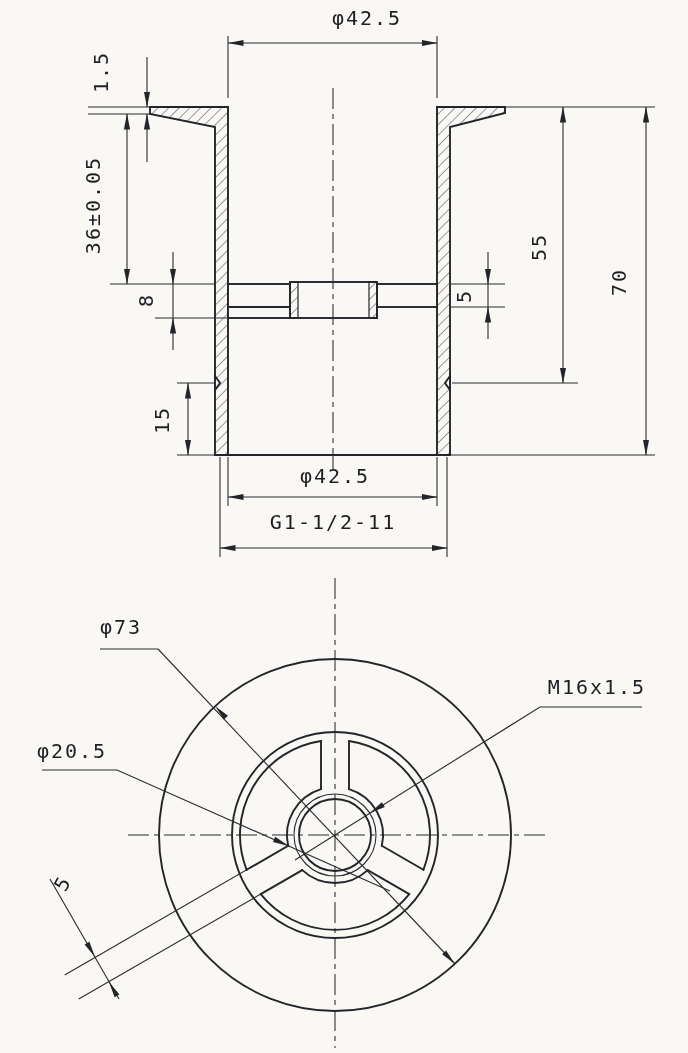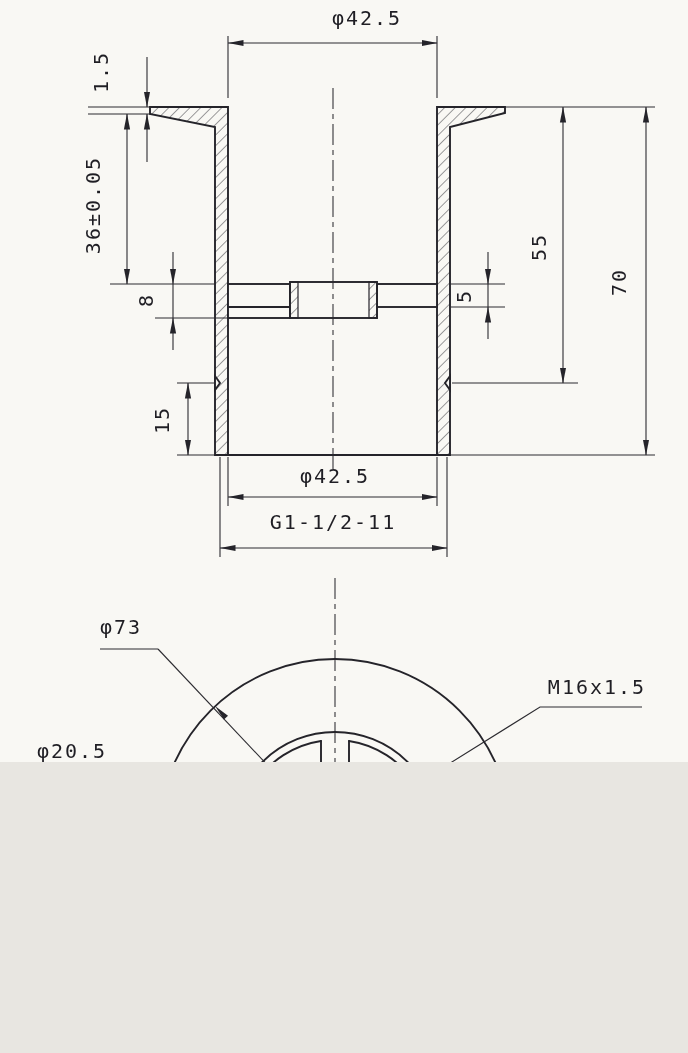--- a/index.html
+++ b/index.html
@@ -1,16 +1,16 @@
 <!DOCTYPE html>
 <html><head>
 <meta charset="utf-8">
 <style>
   html,body{margin:0;padding:0;background:#e8e6e1;}
-  .sheet{width:688px;height:762px;background:#f9f8f4;position:relative;margin:0 auto;
+  .sheet{width:688px;height:1053px;background:#f9f8f4;position:relative;margin:0 auto;
          font-family:"DejaVu Sans Mono","Liberation Mono",monospace;}
   svg{display:block;}
   .obj{stroke:#25242a;stroke-width:1.9;fill:none;stroke-linecap:round;}
   .thin{stroke:#2c2b30;stroke-width:1.1;fill:none;}
   .cl{stroke:#2c2b30;stroke-width:1.05;fill:none;stroke-dasharray:21 5 5 5;}
   .dimtxt{fill:#1f1e24;font-size:20px;letter-spacing:2px;text-anchor:middle;dominant-baseline:middle;}
   .fillmat{fill:url(#hatch);stroke:#25242a;stroke-width:1.9;}
   .white{fill:#f9f8f4;stroke:#25242a;stroke-width:1.9;}
   .arrfill{fill:#25242a;stroke:none;}
 </style>

